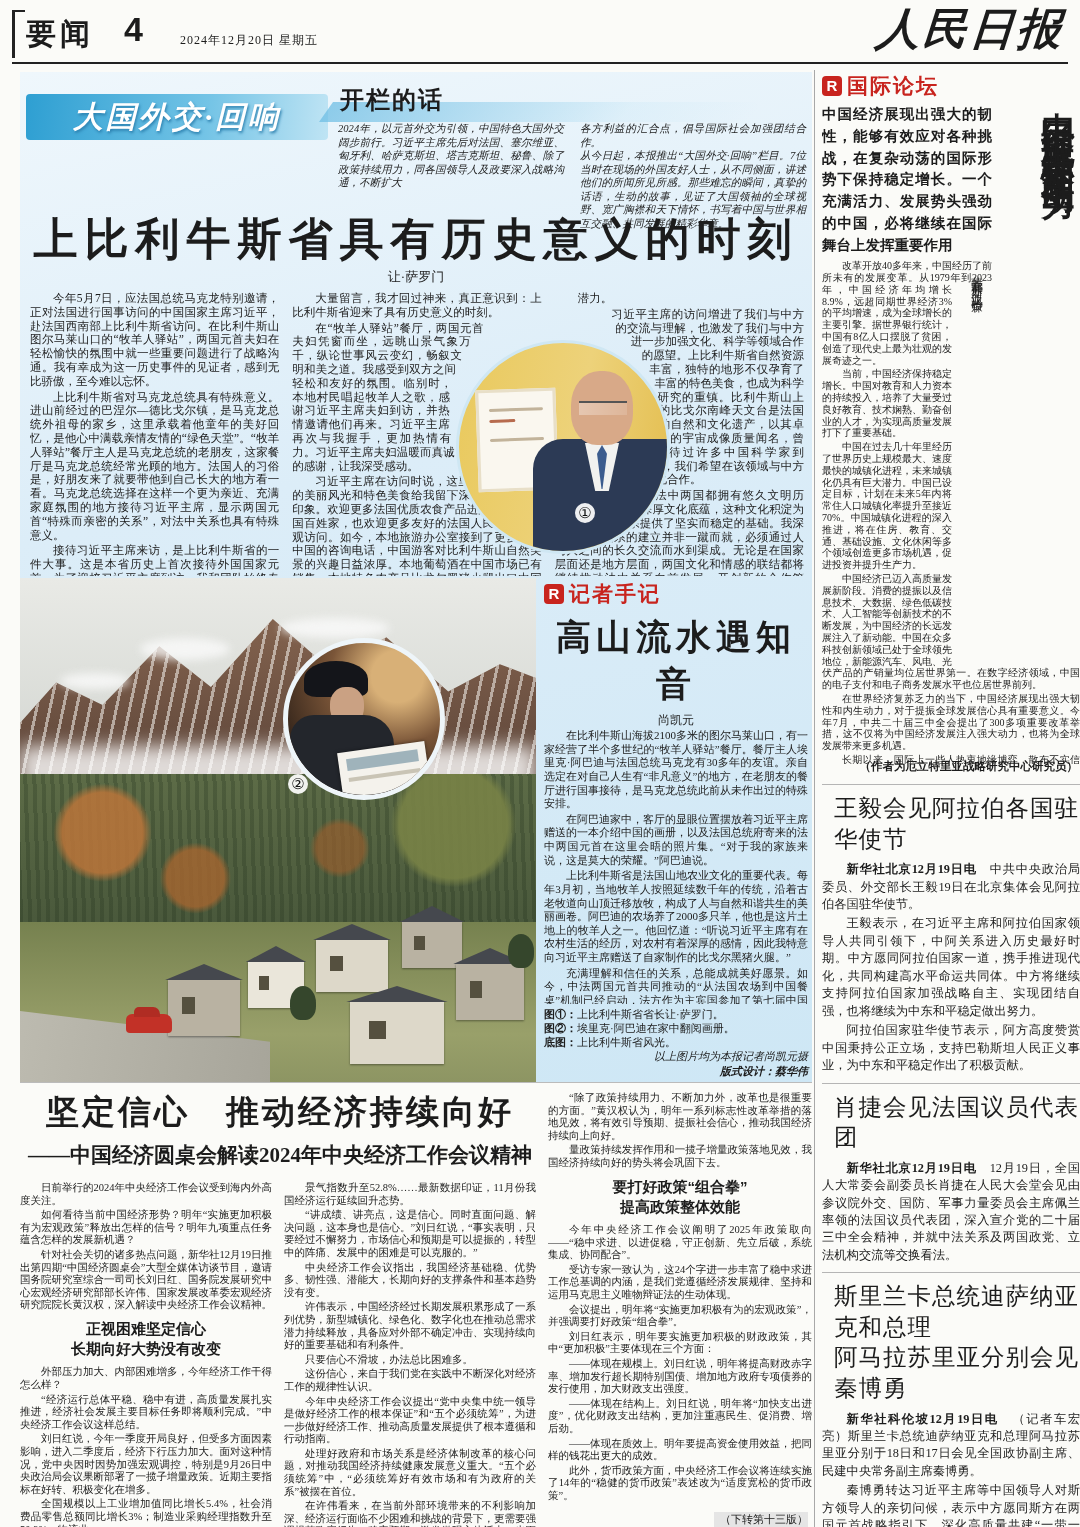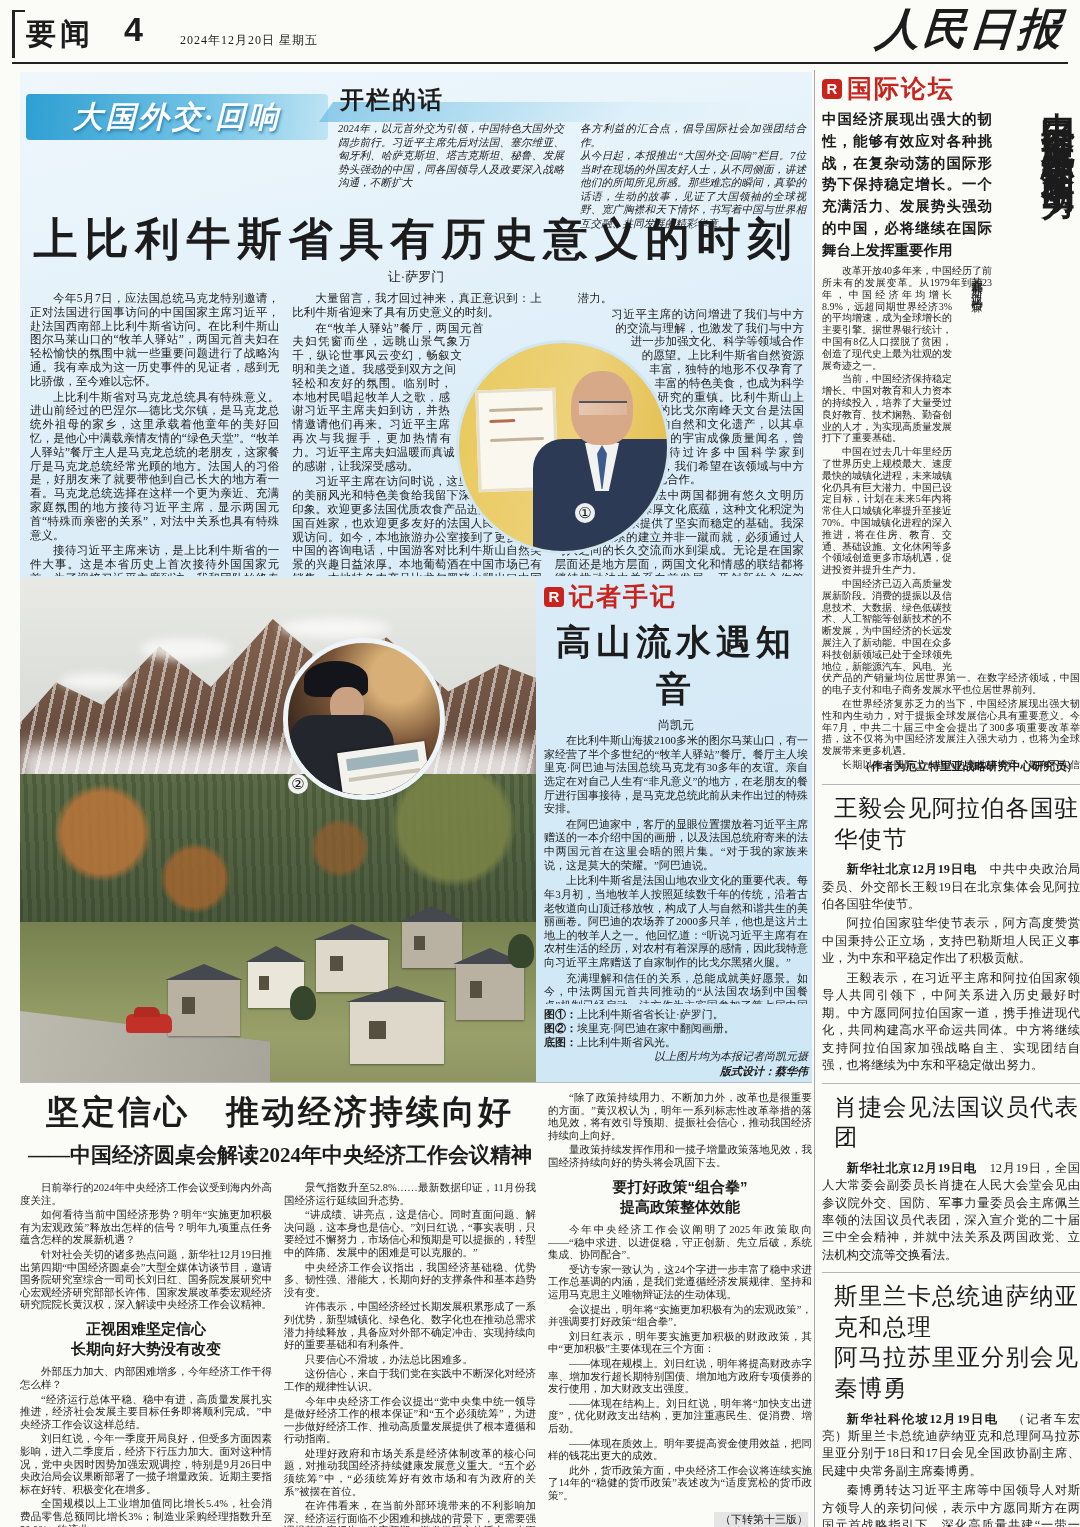--- a/index.html
+++ b/index.html
@@ -82,21 +82,21 @@
   #circ2 .face{position:absolute;left:42px;top:44px;width:34px;height:38px;border-radius:45%;background:#caa183;}
   #circ2 .jkt{position:absolute;left:2px;top:72px;width:104px;height:80px;border-radius:24px 30px 0 0;background:#23262c;}
   #circ2 .book{position:absolute;left:52px;top:104px;width:88px;height:48px;background:#f4f2ec;transform:rotate(-8deg);box-shadow:0 0 4px rgba(0,0,0,.5);}
   #circ2 .book i{display:block;margin:7px 8px 0 8px;height:12px;background:#9fb3bb;}
   #circ2 .book i+i{height:4px;background:#c9c4b5;}
   
   #rep{position:absolute;left:524px;top:508px;width:264px;height:498px;display:flex;flex-direction:column;}
   .rlabel{display:flex;align-items:center;gap:5px;margin-bottom:4px;}
   .rlogo{display:inline-block;width:20px;height:20px;background:#c8241e;color:#fff;border-radius:4px;
       font-weight:900;font-size:15px;line-height:20px;text-align:center;font-family:"Liberation Sans",sans-serif;}
-  .rlabel .lt{color:#c8241e;font-weight:900;font-size:25px;letter-spacing:2px;font-family:"Liberation Sans",sans-serif;}
+  .rlabel .lt{color:#c8241e;font-weight:900;font-size:21px;letter-spacing:2px;font-family:"Liberation Sans",sans-serif;}
   #rep .rtitle{text-align:center;font-size:35px;font-weight:900;letter-spacing:5px;margin:2px 0 4px 0;font-family:"Liberation Sans",sans-serif;}
   #rep .rauthor{text-align:center;font-size:12px;}
   #rep .rbody{flex:1;overflow:hidden;font-size:11px;line-height:1.24;text-align:justify;}
   #rep .rfoot{font-size:11px;line-height:1.3;padding-top:3px;}
   #rep .rfoot b{font-weight:700;}
   #rep .rfoot .cr{text-align:right;font-style:italic;}
   
   #vrule{position:absolute;left:814px;top:70px;width:0;height:1457px;border-left:1px solid #a8a8a8;}
   #right{position:absolute;left:822px;top:72px;width:258px;height:1455px;overflow:hidden;}
   #forum{position:relative;height:704px;overflow:hidden;}
@@ -136,21 +136,21 @@
 </div>
 
 <div id="feature">
   <div id="banner">
     <span class="t">大国外交·回响</span>
   </div>
 
   <div id="intro">
     <div class="it">开栏的话</div>
     <div class="cols">
-      <div class="c">2024年，以元首外交为引领，中国特色大国外交阔步前行。习近平主席先后对法国、塞尔维亚、匈牙利、哈萨克斯坦、塔吉克斯坦、秘鲁、发展势头强劲的中国，同各国领导人及政要深入战略沟通，不断扩大</div>
+      <div class="c">2024年，以元首外交为引领，中国特色大国外交阔步前行。习近平主席先后对法国、塞尔维亚、匈牙利、哈萨克斯坦、塔吉克斯坦、秘鲁、除了政策持续用力，同各国领导人及政要深入战略沟通，不断扩大</div>
       <div class="c" style="white-space:pre-line;">各方利益的汇合点，倡导国际社会加强团结合作。
 从今日起，本报推出“大国外交·回响”栏目。7位当时在现场的外国友好人士，从不同侧面，讲述他们的所闻所见所感。那些难忘的瞬间，真挚的话语，生动的故事，见证了大国领袖的全球视野、宽广胸襟和天下情怀，书写着中国与世界相互交融、共同发展的精彩华章。</div>
     </div>
   </div>
 
   <div id="mainhead">上比利牛斯省具有历史意义的时刻</div>
   <div id="mainby">让·萨罗门</div>
 
   <div id="acols">
     <div class="col">
@@ -267,22 +267,22 @@
     <div class="fcredit">（作者为厄立特里亚战略研究中心研究员）</div>
   </div>
 
   <hr class="rule">
   <div class="brief">
     <div class="bh">王毅会见阿拉伯各国驻华使节</div>
     <div class="bt">
         <p><b>新华社北京12月19日电</b><span>　中共中央政治局委员、外交部长王毅19日在北京集体会见阿拉伯各国驻华使节。</span></p>
       </div>
     <div class="bt">
+        <p>王毅表示，在习近平主席和阿拉伯国家领导人共同引领下，中阿关系进入历史最好时期。中方愿同阿拉伯国家一道，携手推进现代化，共同构建高水平命运共同体。中方将继续支持阿拉伯国家加强战略自主、实现团结自强，也将继续为中东和平稳定做出努力。</p>
         <p>阿拉伯国家驻华使节表示，阿方高度赞赏中国秉持公正立场，支持巴勒斯坦人民正义事业，为中东和平稳定作出了积极贡献。</p>
-        <p>王毅表示，在习近平主席和阿拉伯国家领导人共同引领下，中阿关系进入历史最好时期。中方愿同阿拉伯国家一道，携手推进现代化，共同构建高水平命运共同体。中方将继续支持阿拉伯国家加强战略自主、实现团结自强，也将继续为中东和平稳定做出努力。</p>
       </div>
   </div>
 
   <hr class="rule">
   <div class="brief">
     <div class="bh">肖捷会见法国议员代表团</div>
     <div class="bt">
         <p><b>新华社北京12月19日电</b><span>　12月19日，全国人大常委会副委员长肖捷在人民大会堂会见由参议院外交、国防、军事力量委员会主席佩兰率领的法国议员代表团，深入宣介党的二十届三中全会精神，并就中法关系及两国政党、立法机构交流等交换看法。</span></p>
       </div>
   </div>

